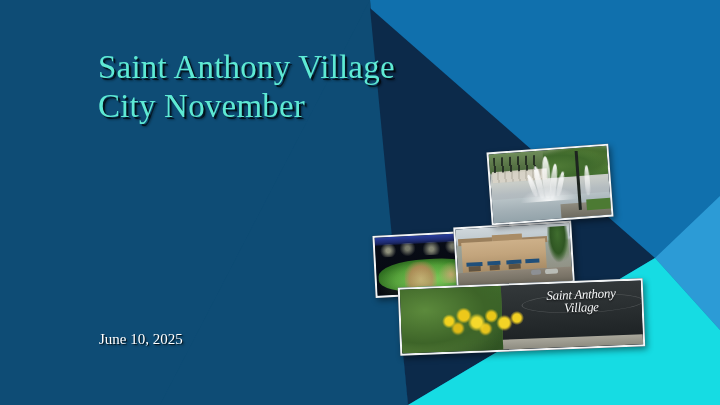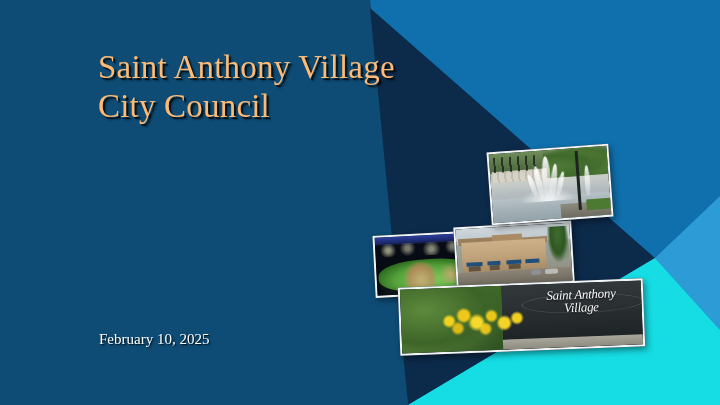--- a/index.html
+++ b/index.html
@@ -30,21 +30,21 @@
     position: absolute;
     left: 98px;
     top: 48px;
     width: 420px;
     z-index: 20;
   }
   .title-line {
     font-family: "Liberation Serif", "DejaVu Serif", serif;
     font-size: 33px;
     line-height: 39px;
-    color: #fdba74;
+    color: #5eead4;
     letter-spacing: 0.2px;
     text-shadow:
        2px 2px 0px rgba(0,0,0,0.62),
        3px 3px 2px rgba(0,0,0,0.38);
     white-space: nowrap;
   }
 
   .date-text {
     position: absolute;
     left: 99px;
@@ -332,24 +332,24 @@
 
     <polygon points="655,258 720,196 720,330" fill="#2C9BD6"></polygon>
 
     <polygon points="408,405 655,258 720,330 720,405" fill="#16DCE3"></polygon>
 
     <polygon points="370,0 720,0 720,8 372,8" fill="#1070AD" opacity="0"></polygon>
   </svg>
 
   <div class="title-block">
     <div class="title-line">Saint Anthony Village</div>
-    <div class="title-line">City Council</div>
+    <div class="title-line">City November</div>
   </div>
 
-  <div class="date-text">February 10, 2025</div>
+  <div class="date-text">June 10, 2025</div>
 
   <div class="collage">
 
     <div class="photo" id="photo-ballfield">
       <div class="inner">
         <div class="bf-sky"></div>
         <div class="bf-dark"></div>
         <div class="bf-lights"></div>
         <div class="bf-field"></div>
         <div class="bf-diamond"></div>

